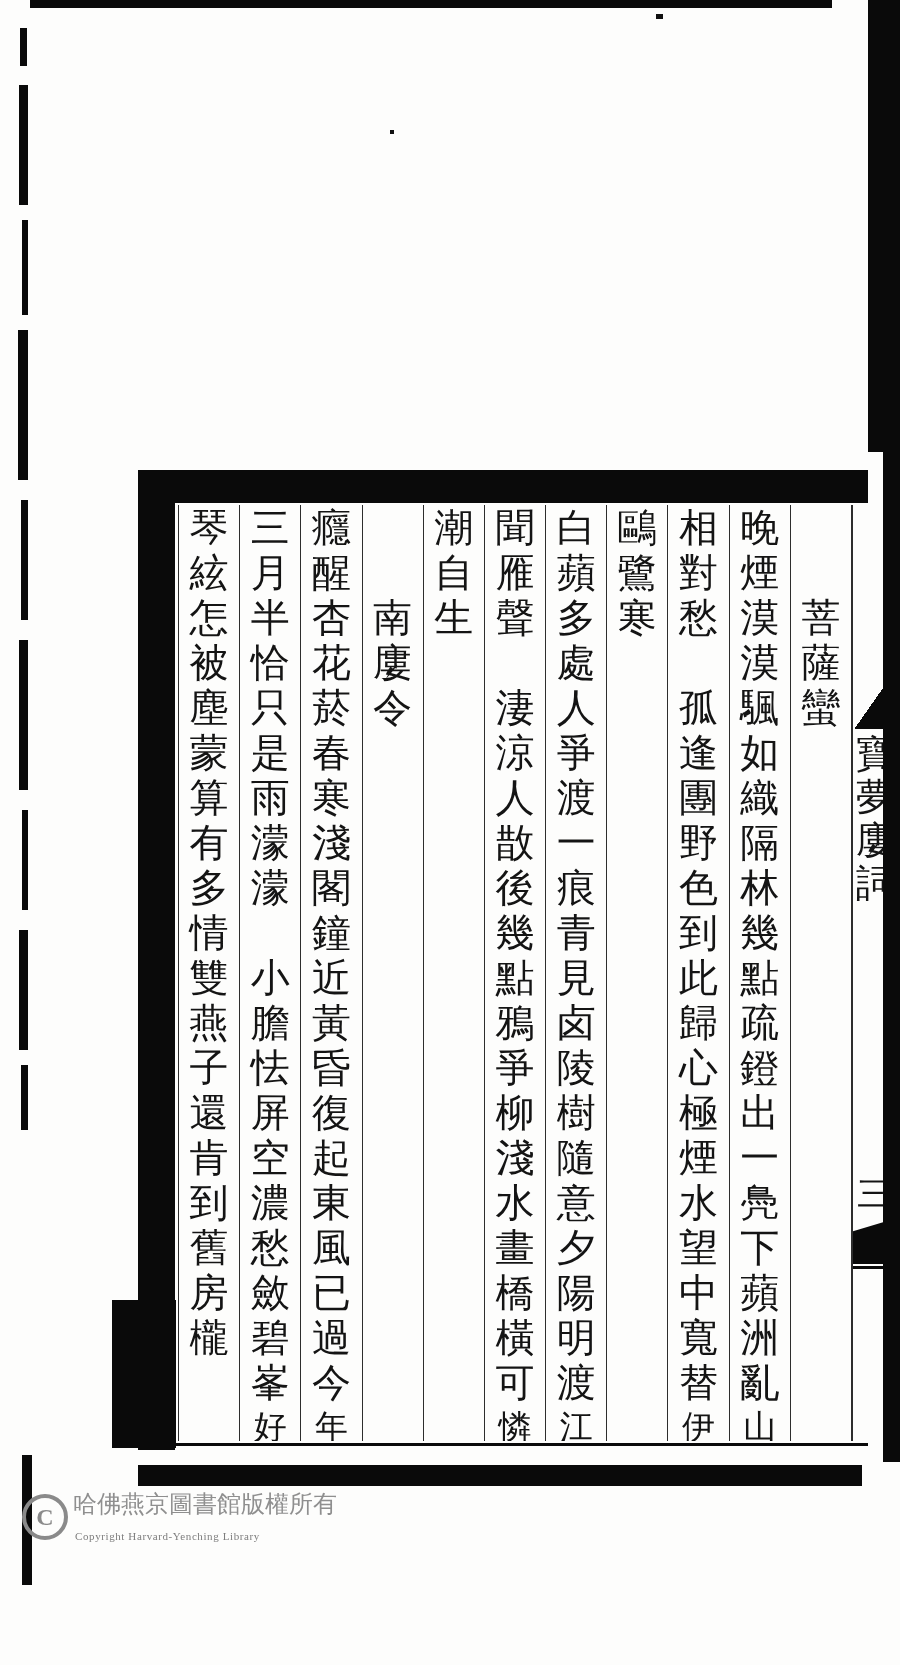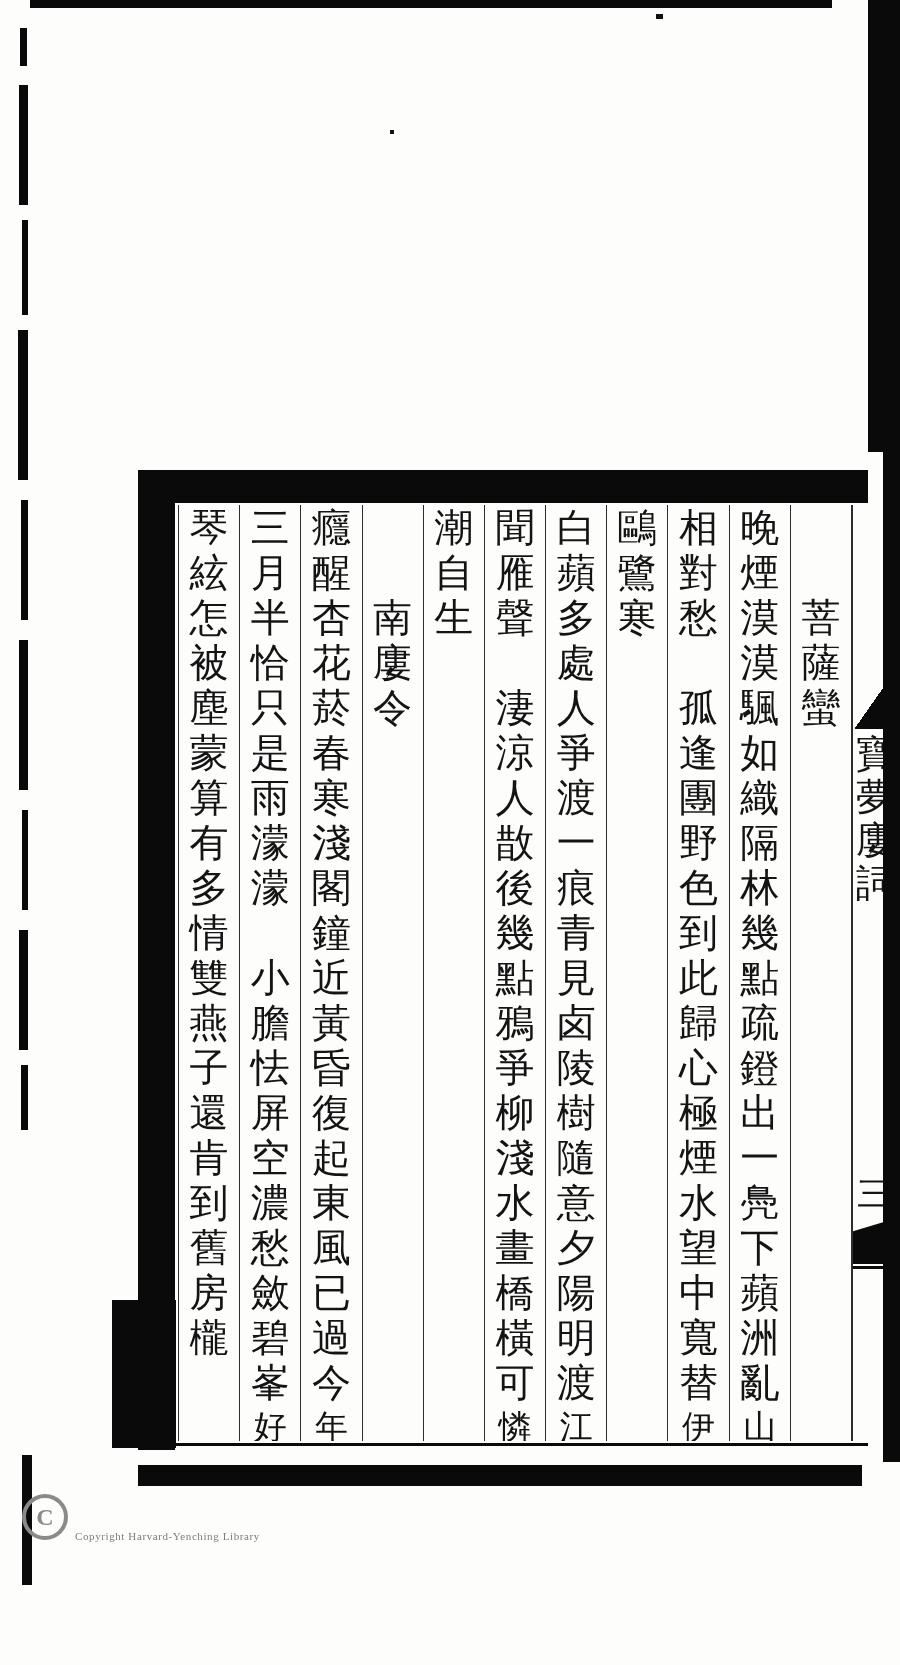--- a/index.html
+++ b/index.html
@@ -298,16 +298,17 @@
         <div class="fold-char">廔</div>
         <div class="fold-char">詞</div>
       </div>
     <div class="fold-page-number">三</div>
     <div class="fishtail-bottom"></div>
     <div class="fold-rule"></div>
   </div>
 
   <div class="abs stamp">
     <div class="stamp-circle">C</div>
+    <div class="stamp-cn">哈佛燕京圖書館版權所有</div>
     <div class="stamp-en">Copyright Harvard-Yenching Library</div>
   </div>
 
 </div>
 
 </body></html>

